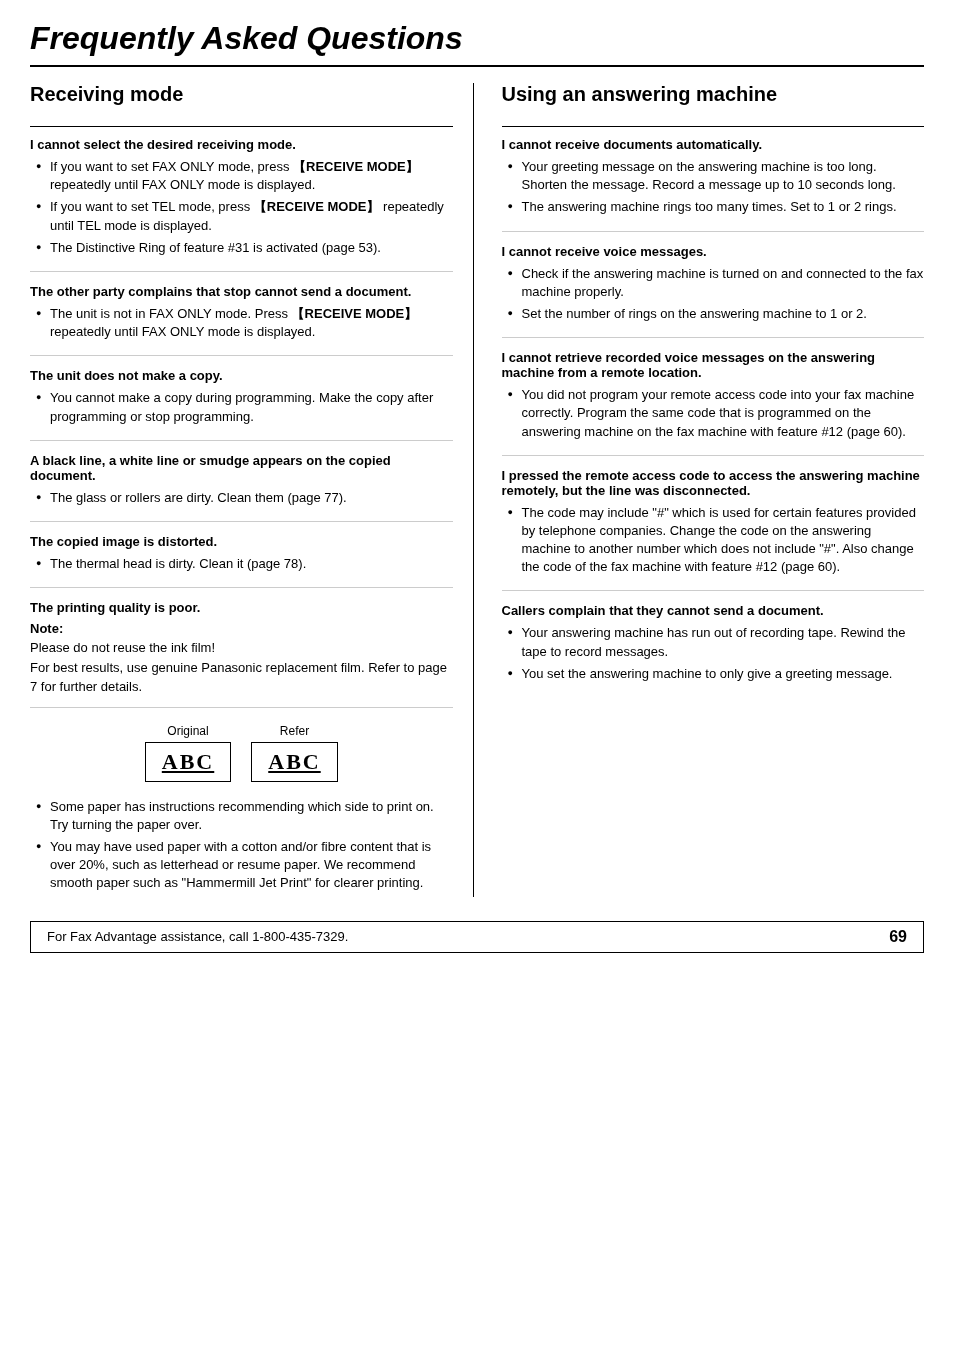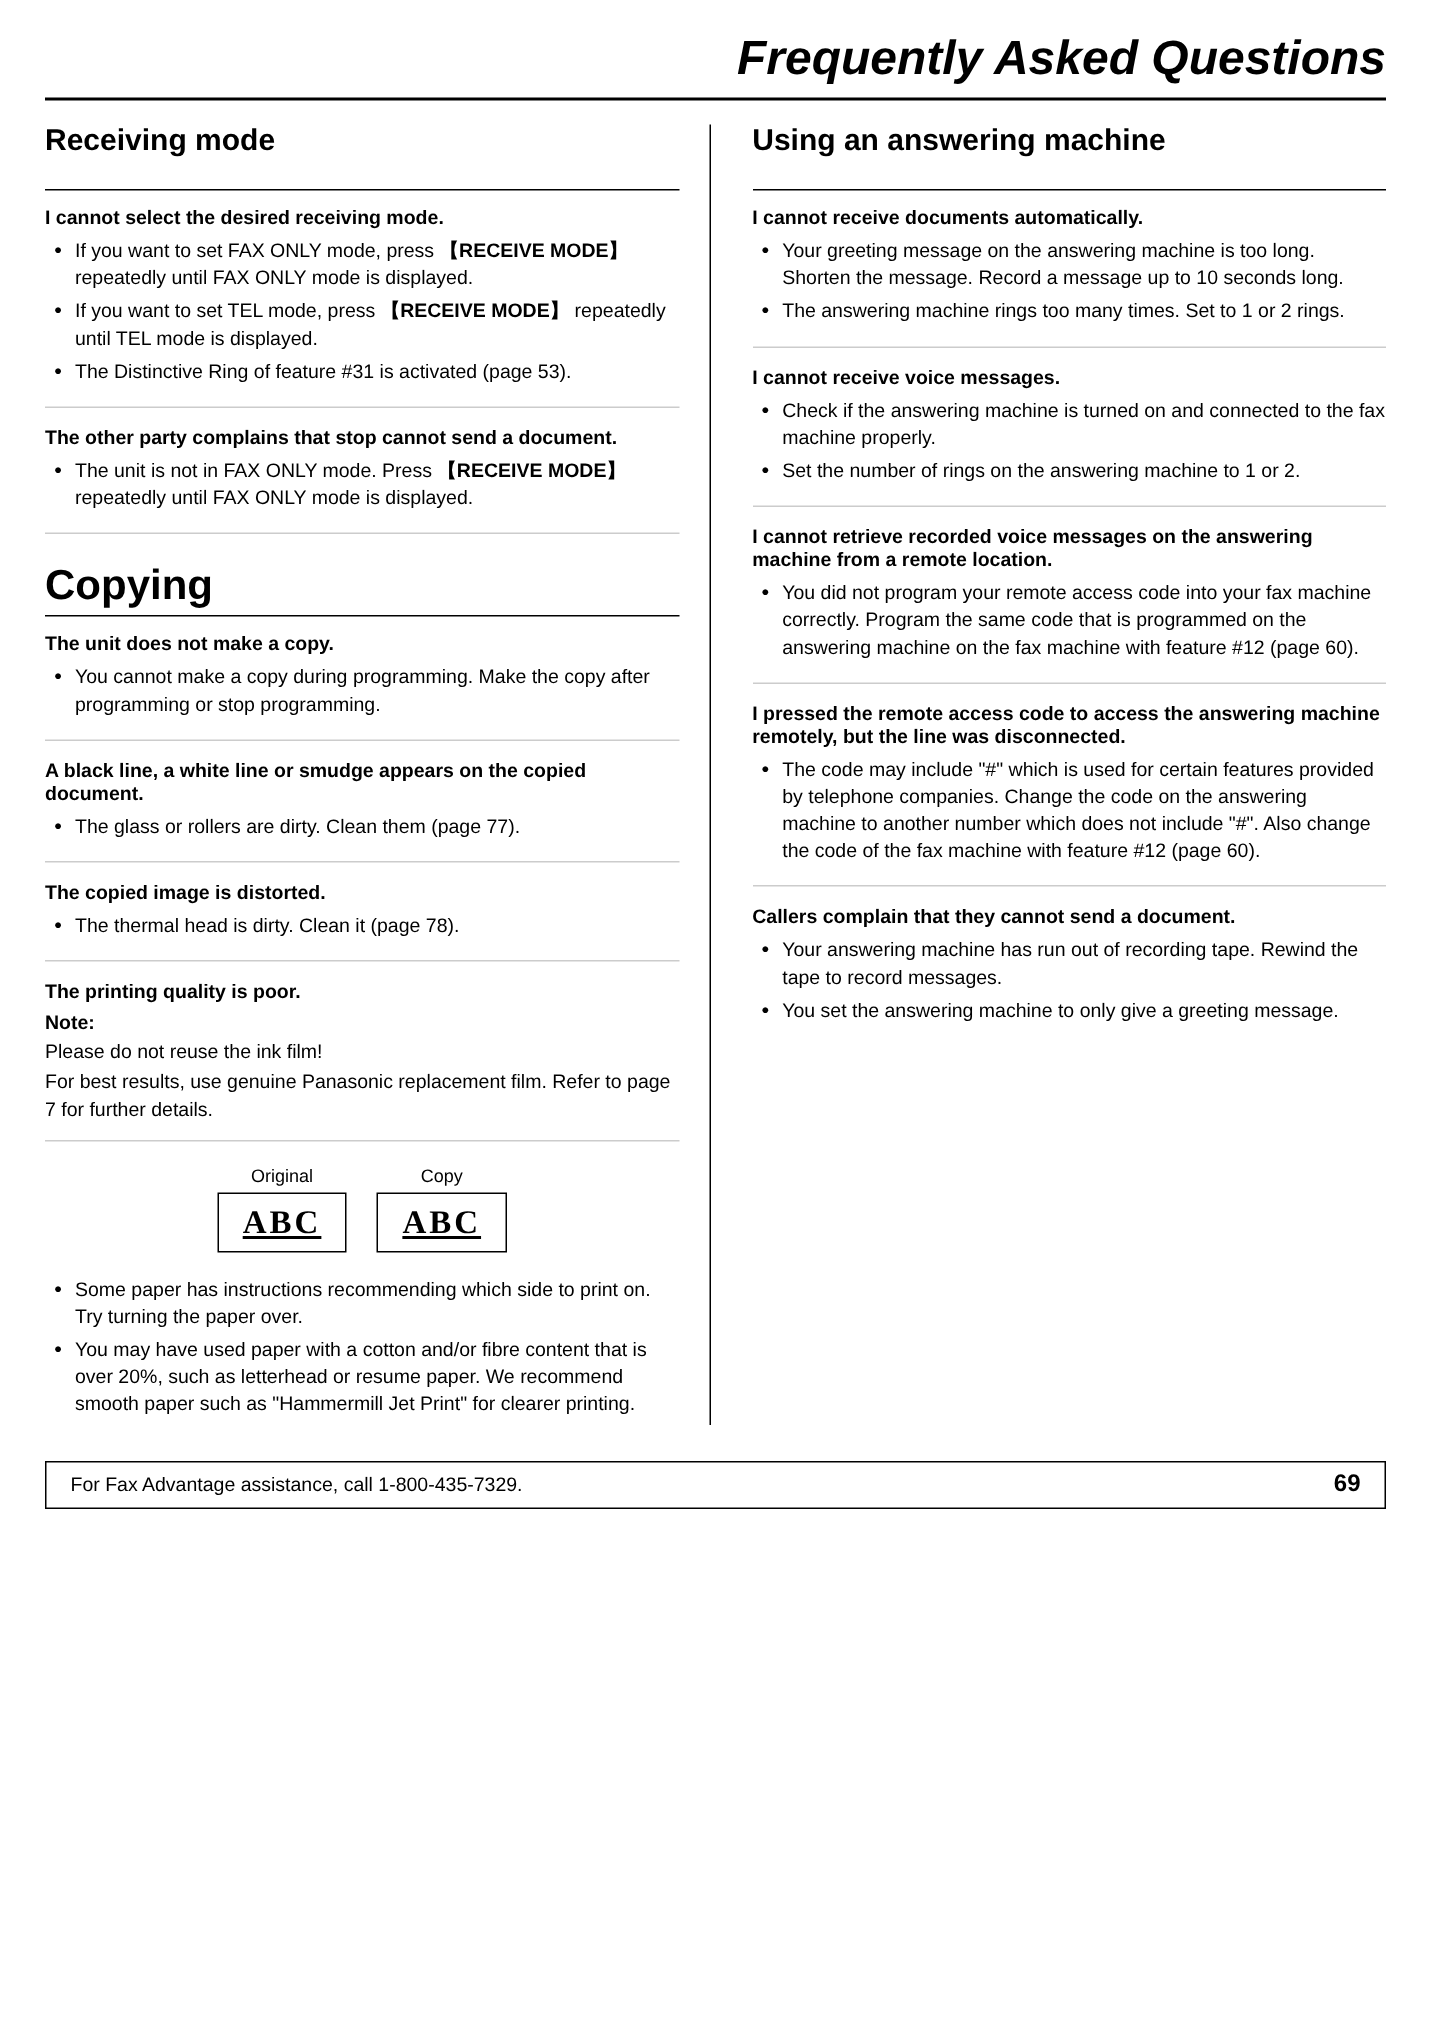--- a/index.html
+++ b/index.html
@@ -6,21 +6,21 @@
     body {
       font-family: Arial, Helvetica, sans-serif;
       font-size: 13px;
       background: #fff;
       color: #000;
       width: 954px;
       min-height: 1348px;
       padding: 20px 30px 20px 30px;
     }
     .page-title {
-      text-align: right;
+      text-align: left;
       font-size: 32px;
       font-style: italic;
       font-weight: bold;
       border-bottom: 2px solid #000;
       padding-bottom: 8px;
       margin-bottom: 16px;
     }
     .columns {
       display: flex;
       gap: 24px;
@@ -153,21 +153,20 @@
       </ul>
     </div>
 
     <div class="faq-block">
       <div class="question">The other party complains that stop cannot send a document.</div>
       <ul class="bullet-list">
         <li>The unit is not in FAX ONLY mode. Press <span class="bracket">【<span class="kbd">RECEIVE MODE</span>】</span> repeatedly until FAX ONLY mode is displayed.</li>
       </ul>
     </div>
 
-    <div class="section-title-large">Copying</div>
 
     <div class="faq-block">
       <div class="question">The unit does not make a copy.</div>
       <ul class="bullet-list">
         <li>You cannot make a copy during programming. Make the copy after programming or stop programming.</li>
       </ul>
     </div>
 
     <div class="faq-block">
       <div class="question">A black line, a white line or smudge appears on the copied document.</div>
@@ -191,21 +190,21 @@
         <span>For best results, use genuine Panasonic replacement film. Refer to page 7 for further details.</span>
       </div>
     </div>
 
     <div class="copy-demo">
       <div class="copy-demo-item">
         <div class="copy-demo-label">Original</div>
         <div class="copy-demo-box">ABC</div>
       </div>
       <div class="copy-demo-item">
-        <div class="copy-demo-label">Copy</div>
+        <div class="copy-demo-label">Refer</div>
         <div class="copy-demo-box">ABC</div>
       </div>
     </div>
 
     <ul class="bullet-list">
       <li>Some paper has instructions recommending which side to print on. Try turning the paper over.</li>
       <li>You may have used paper with a cotton and/or fibre content that is over 20%, such as letterhead or resume paper. We recommend smooth paper such as "Hammermill Jet Print" for clearer printing.</li>
     </ul>
 
   </div>

